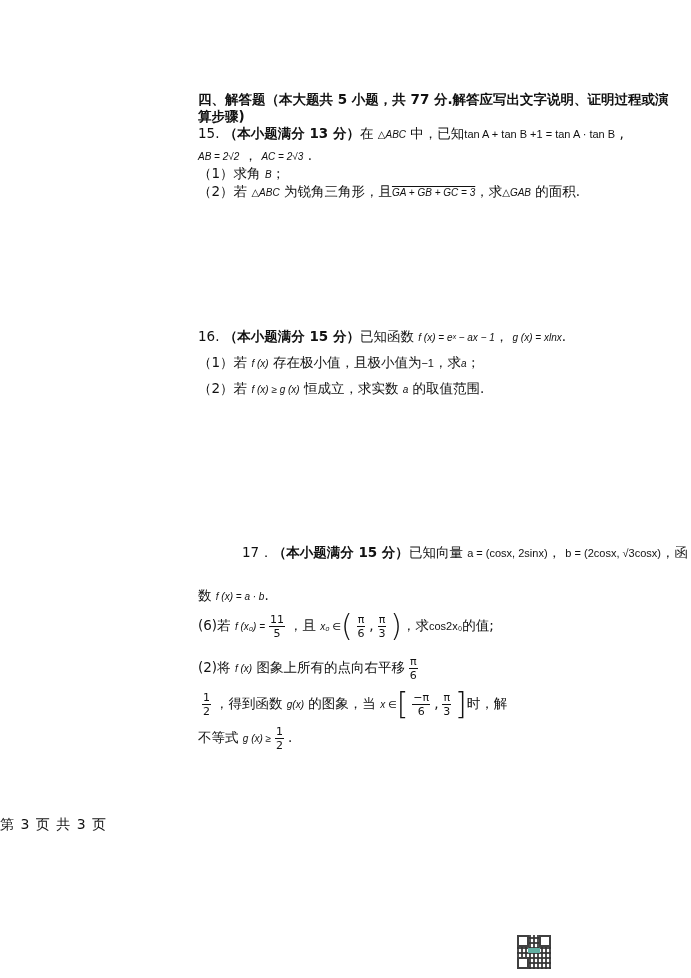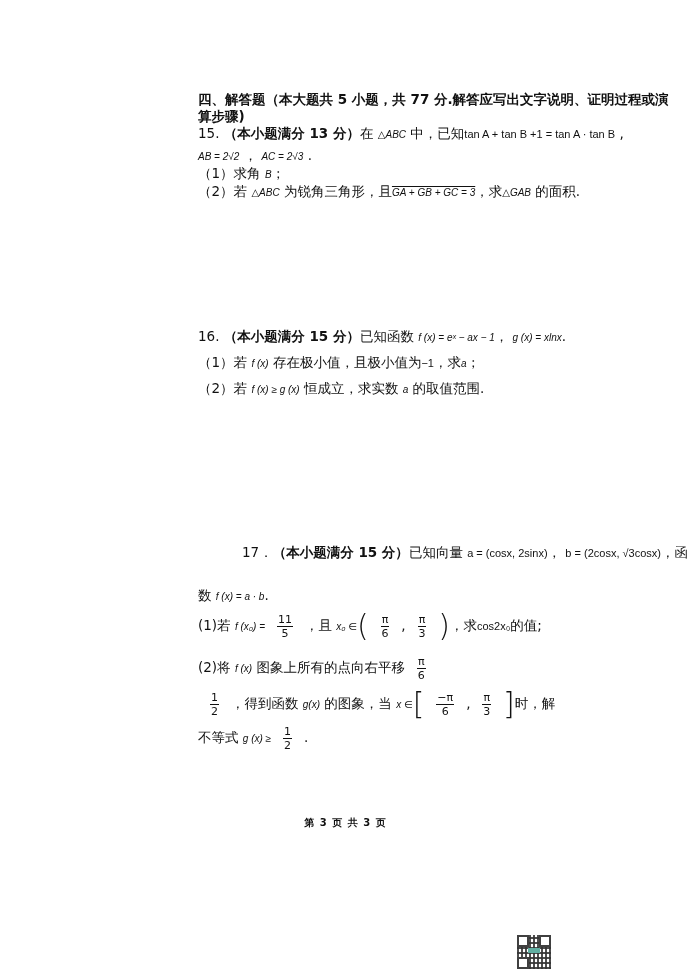--- a/index.html
+++ b/index.html
@@ -2,26 +2,26 @@
 <html><head>
 <meta charset="utf-8">
 <style>
   html, body { margin:0; padding:0; background:#ffffff; }
   body { width:691px; height:978px; position:relative; overflow:hidden;
          font-family:"DejaVu Sans","Liberation Sans",sans-serif; color:#111; }
   .line { position:absolute; left:198px; white-space:nowrap; font-size:13.5px; line-height:18px; }
   .bold { font-weight:bold; }
   .m { font-family:"Liberation Sans","DejaVu Sans",sans-serif; font-size:10px; font-style:italic; }
   .mu { font-family:"Liberation Sans","DejaVu Sans",sans-serif; font-size:11px; }
-  .frac { display:inline-block; vertical-align:middle; text-align:center; font-size:11px; line-height:13px; margin:0 12px; }
+  .frac { display:inline-block; vertical-align:middle; text-align:center; font-size:11px; line-height:13px; margin:0 4px; }
   .frac .num { display:block; border-bottom:1px solid #111; padding:0 1px; }
   .frac .den { display:block; }
   .bracket { font-size:30px; font-weight:200; vertical-align:middle; line-height:30px; }
   .ov { text-decoration:overline; }
-  .footer { position:absolute; left:0; width:100%; top:816px; text-align:center; font-size:10px; font-weight:bold; letter-spacing:1px; }
+  .footer { position:absolute; left:0; width:100%; top:816px; font-size:14px; font-weight:normal; letter-spacing:1px; }
   .qr { position:absolute; left:517px; top:935px; width:34px; height:34px;
         background:
           repeating-linear-gradient(90deg,#222 0 2px,#fff 2px 4px),
           repeating-linear-gradient(0deg,#222 0 2px,#fff 2px 5px);
         background-blend-mode:multiply; opacity:.8; }
   .qr .finder { position:absolute; width:8px; height:8px; border:2px solid #111; background:#fff; }
   .qr .teal { position:absolute; left:11px; top:13px; width:12px; height:5px; background:#3a9c8c; }
 </style>
 </head>
 <body>
@@ -72,21 +72,21 @@
 <div class="line" style="top:543px;margin-left:44px;">
   <span>17．</span><span class="bold">（本小题满分 15 分）</span><span>已知向量</span>
   <span class="mu">a = (cosx, 2sinx)</span>，
   <span class="mu">b = (2cosx, √3cosx)</span><span>，函</span>
 </div>
 <div class="line" style="top:586px;">
   <span>数</span>
   <span class="m">f (x) = a · b</span>.
 </div>
 <div class="line" style="top:610px; line-height:30px;">
-  <span>(1)若</span>
+  <span>(6)若</span>
   <span class="m">f (x₀) =</span><span class="frac"><span class="num">11</span><span class="den">5</span></span><span>，且</span>
   <span class="m">x₀ ∈</span><span class="bracket">(</span><span class="frac"><span class="num">π</span><span class="den">6</span></span>,<span class="frac"><span class="num">π</span><span class="den">3</span></span><span class="bracket">)</span><span>，求</span><span class="mu">cos2x₀</span><span>的值;</span>
 </div>
 <div class="line" style="top:652px; line-height:30px;">
   <span>(2)将</span>
   <span class="m">f (x)</span>
   <span>图象上所有的点向右平移</span><span class="frac"><span class="num">π</span><span class="den">6</span></span>
 </div>
 <div class="line" style="top:688px; line-height:30px;">
   <span class="frac"><span class="num">1</span><span class="den">2</span></span><span>，得到函数</span>

